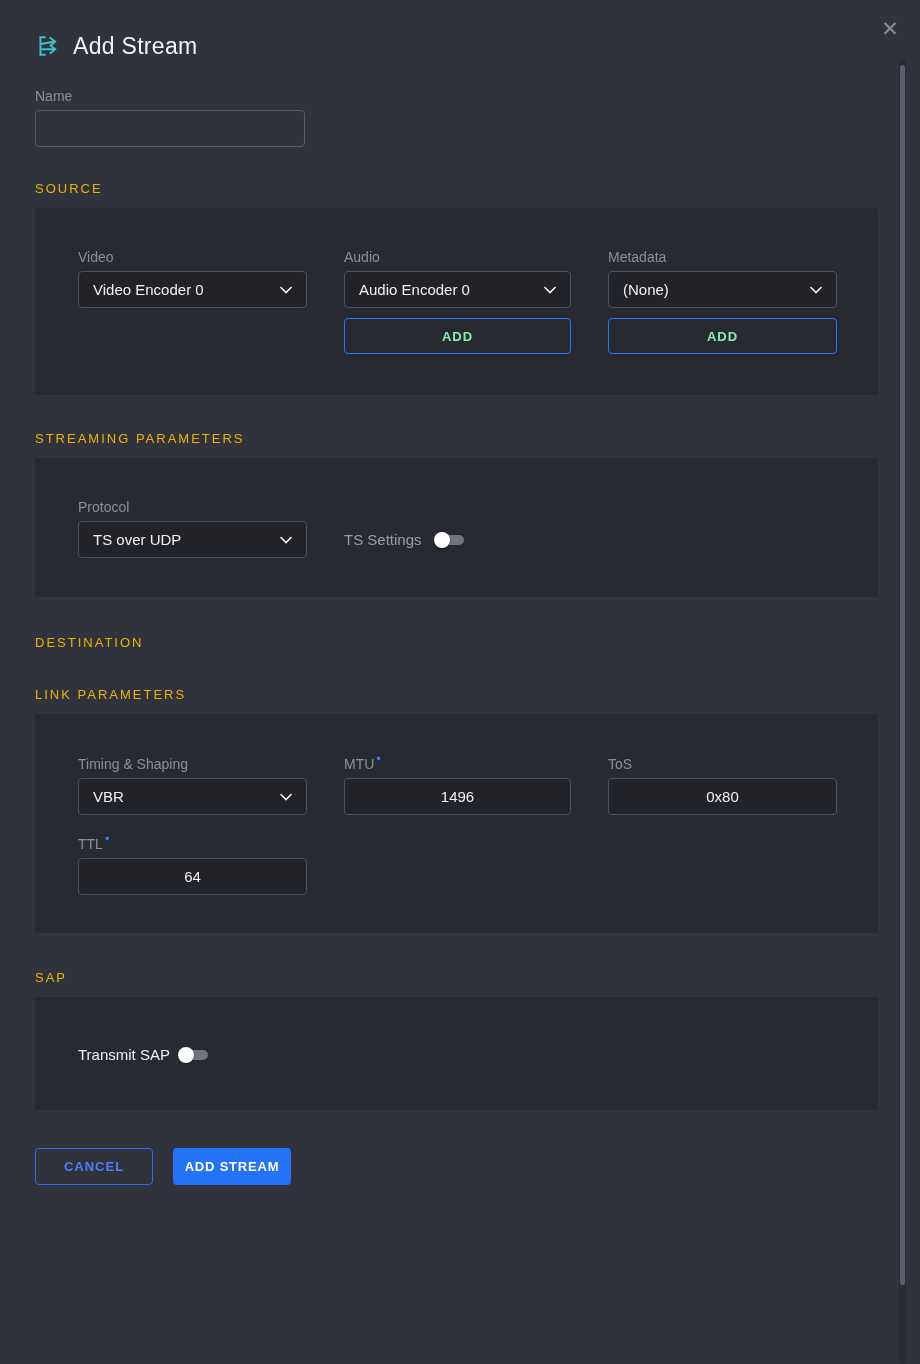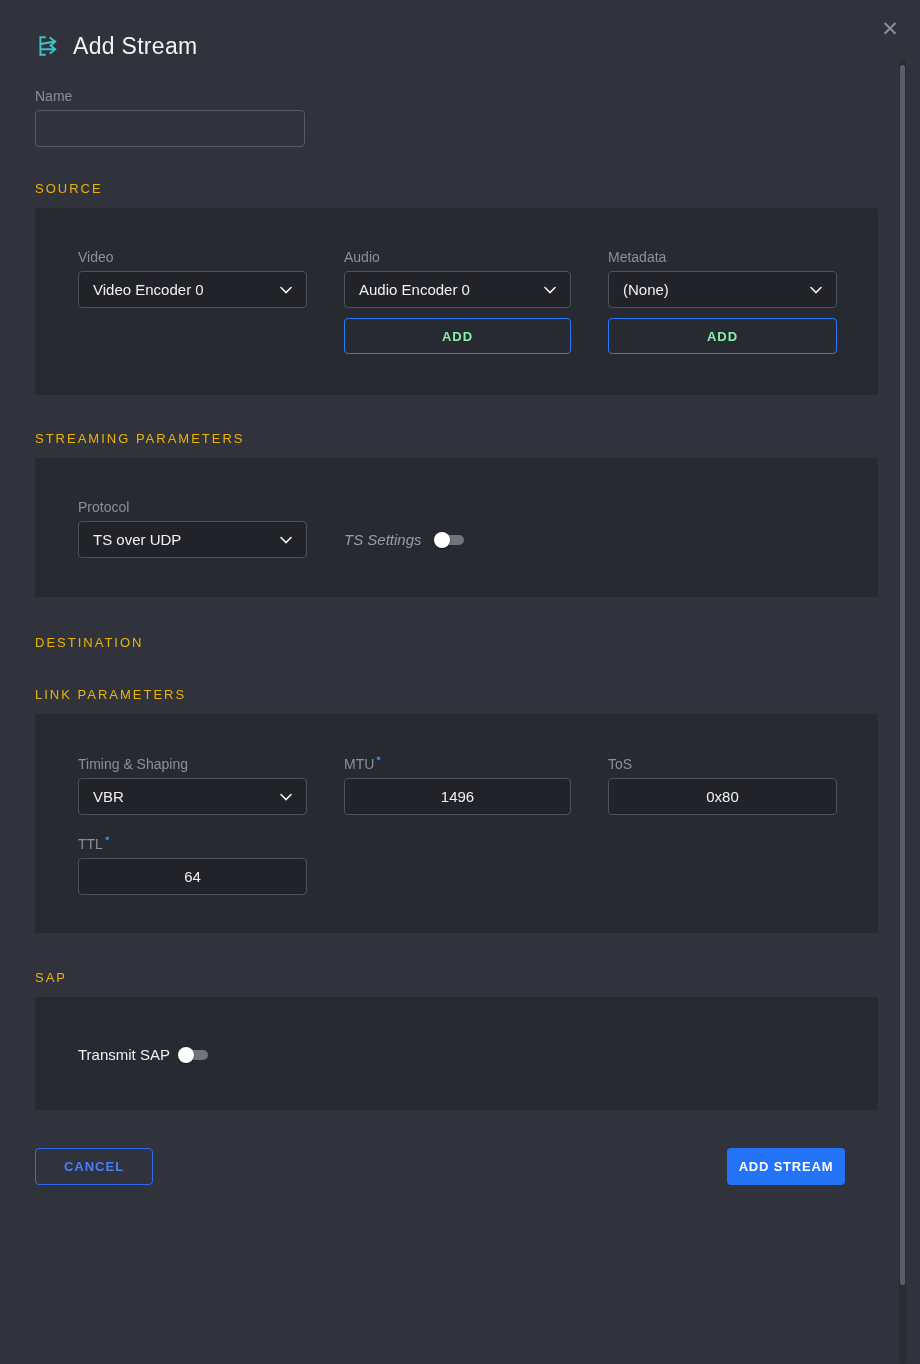--- a/index.html
+++ b/index.html
@@ -77,21 +77,21 @@
     font-family: "Liberation Sans", "DejaVu Sans", sans-serif;
   }
 
   
   .toggle-row { display: flex; align-items: center; gap: 12px; }
   .toggle { position: relative; width: 30px; height: 16px; cursor: pointer; flex: 0 0 auto; }
   .toggle .track { position: absolute; right: 0; top: 3px; width: 25px; height: 10px; background: #70747f; border-radius: 5px; }
   .toggle .knob { position: absolute; left: 0; top: 0; width: 16px; height: 16px; background: #ffffff; border-radius: 50%; box-shadow: 0 1px 2px rgba(0,0,0,0.4); }
 
   
-  .footer { display: flex; justify-content: space-between; gap: 20px; margin-top: 38px; padding-right: 33px; }
+  .footer { display: flex; justify-content: flex-start; gap: 20px; margin-top: 38px; padding-right: 33px; }
   .cancel-btn {
     width: 118px; height: 37px;
     background: transparent;
     border: 1px solid #2d6bf0;
     border-radius: 4px;
     color: #4a7ef9;
     font-size: 13px; font-weight: bold; letter-spacing: 1px;
     cursor: pointer;
     font-family: "Liberation Sans", "DejaVu Sans", sans-serif;
   }
@@ -191,21 +191,21 @@
           <div class="dropdown">
             <span>TS over UDP</span>
             <span class="chev">
               <svg width="12" height="8" viewBox="0 0 12 8" fill="none" stroke="#f0f1f3" stroke-width="1.6" stroke-linecap="round">
                   <path d="M1 1.5 L6 6.5 L11 1.5"></path>
                 </svg>
             </span>
           </div>
         </div>
         <div class="toggle-row" style="padding-top: 22px;">
-          <span class="field-label" style="font-size: 15px; color: #9a9da6; font-style: italic;">TS Settings</span>
+          <span class="field-label" style="font-size: 15px; color: #9a9da6;">TS Settings</span>
           <span class="toggle">
             <span class="track"></span>
             <span class="knob"></span>
           </span>
         </div>
       </div>
     </div>
 
     
     <div class="section-title" style="margin-top: 38px;">DESTINATION</div>

